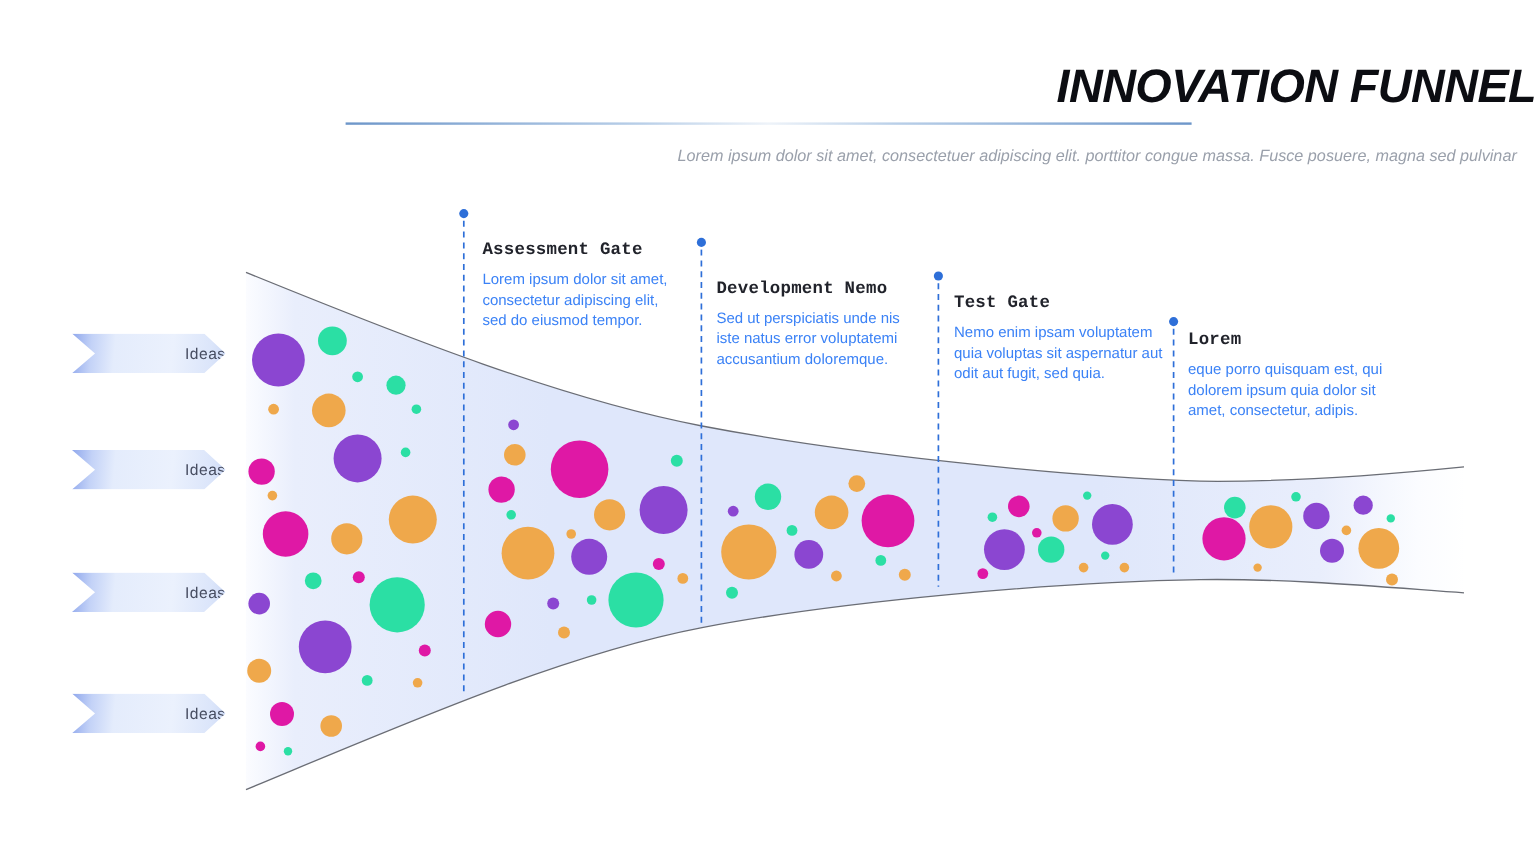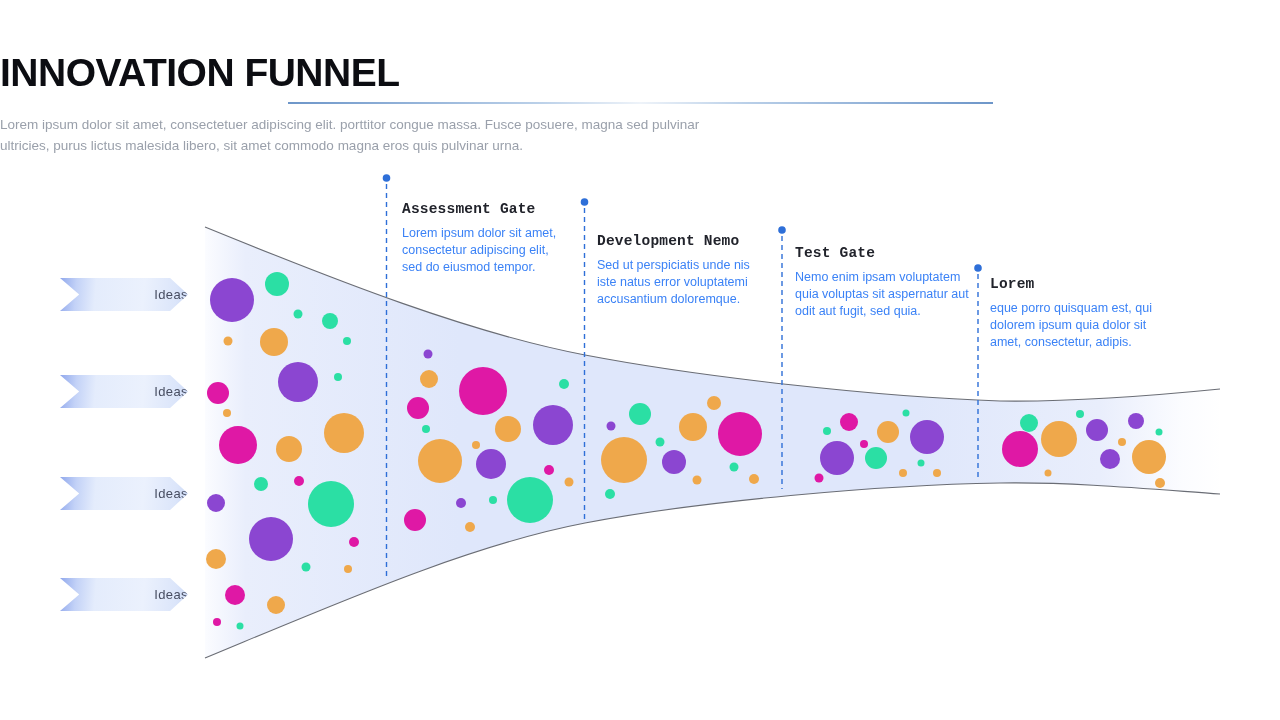--- a/index.html
+++ b/index.html
@@ -1,30 +1,30 @@
 <!DOCTYPE html>
 <html><head>
 <meta charset="utf-8">
 <style>
   html,body{margin:0;padding:0;background:#ffffff;}
   .slide{
     position:relative;width:1280px;height:720px;background:#ffffff;overflow:hidden;
     font-family:"Liberation Sans", sans-serif;
   }
   
-  .header{position:absolute;top:0;left:0;width:1280px;text-align:left;}
+  .header{position:absolute;top:0;left:0;width:1280px;text-align:right;font-style:italic;}
   .title{
     margin:52px 0 0 0;font-size:39px;font-weight:800;color:#0c0d12;
     letter-spacing:-0.5px;line-height:1.1;
   }
   .rule{
     width:705px;height:2px;margin:7px auto 11px auto;border:none;
     background:linear-gradient(90deg,#6d96c9 0%,#b9cfe8 35%,#eef3f9 50%,#b9cfe8 65%,#6d96c9 100%);
   }
-  .subtitle{font-size:13.5px;color:#9aa0ab;line-height:1.55;margin:0;}
+  .subtitle{font-size:13.5px;color:#9aa0ab;line-height:1.55;margin:16px;}
   
   .idea-banner{
     position:absolute;left:60px;width:128px;height:33px;
     clip-path:polygon(0% 0%,86% 0%,100% 50%,86% 100%,0% 100%,15% 50%);
     background:linear-gradient(95deg,#8fa7ec 0%,#c3d2f7 13%,#e4ecfc 28%,#ebf1fd 65%,#dbe5fa 90%,#ccd9f5 100%);
     display:flex;align-items:center;justify-content:flex-end;
   }
   .idea-banner span{
     font-size:13px;color:#474d61;letter-spacing:0.4px;padding-left:6px;
   }
@@ -42,21 +42,20 @@
 </head>
 <body>
 
 <div class="slide">
 
   <div class="header">
     <h1 class="title">INNOVATION FUNNEL</h1>
     <div class="rule"></div>
     <p class="subtitle">
       <span>Lorem ipsum dolor sit amet, consectetuer adipiscing elit. porttitor congue massa. Fusce posuere, magna sed pulvinar</span><br>
-      <span>ultricies, purus lictus malesida libero, sit amet commodo magna eros quis pulvinar urna.</span>
     </p>
   </div>
 
   <div class="idea-banner" style="top:278px">
     <span>Ideas</span>
   </div>
   <div class="idea-banner" style="top:375px">
     <span>Ideas</span>
   </div>
   <div class="idea-banner" style="top:477px">

